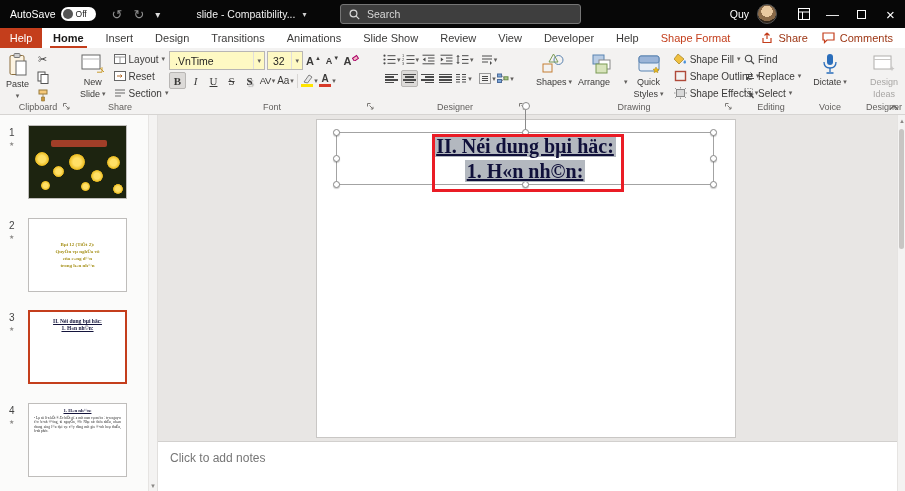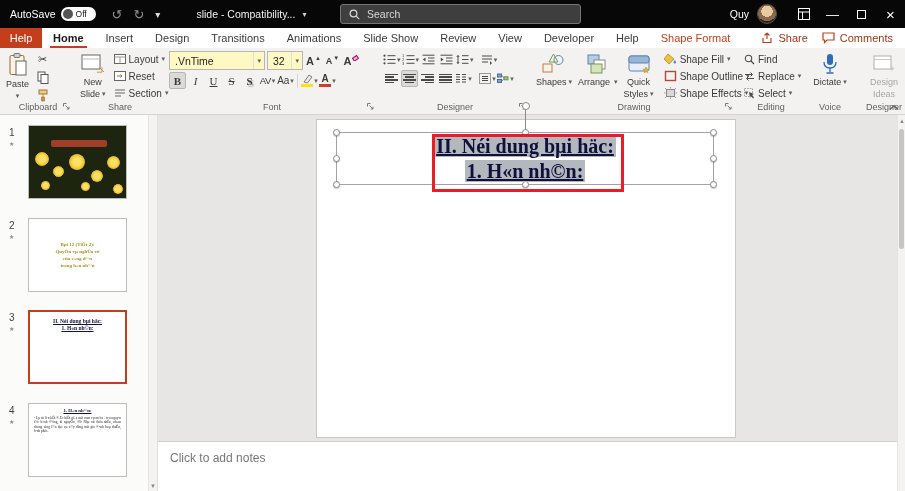--- a/index.html
+++ b/index.html
@@ -465,21 +465,21 @@
             <span>Shapes</span>
             <span class="car">▾</span>
           </span>
       </div>
       <div class="bigbtn">
         <svg width="24" height="22" viewBox="0 0 24 22">
             <rect x="2" y="2" width="11" height="9" fill="#b8cce4" stroke="#5b84b1"></rect>
             <rect x="8" y="7" width="11" height="9" fill="#fff" stroke="#888"></rect>
             <rect x="5" y="11" width="11" height="9" fill="#d8e4bc" stroke="#7a9a55"></rect>
           </svg>
-        <span style="display:flex;gap:4px;align-items:flex-end">
+        <span style="display:flex;gap:14px;align-items:flex-end">
             <span>Arrange</span>
             <span class="car">▾</span>
           </span>
       </div>
       <div class="bigbtn">
         <svg width="24" height="22" viewBox="0 0 24 22">
             <rect x="2" y="3" width="20" height="15" rx="2" fill="#e8eef7" stroke="#5b84b1"></rect>
             <rect x="2" y="3" width="20" height="7" rx="2" fill="#9ab4d8" stroke="#5b84b1"></rect>
             <path d="M19 14l1 2 2 .3-1.5 1.4.4 2-1.9-1-1.9 1 .4-2-1.5-1.4 2-.3z" fill="#e8b820" stroke="#b08a10" stroke-width=".5"></path>
           </svg>

